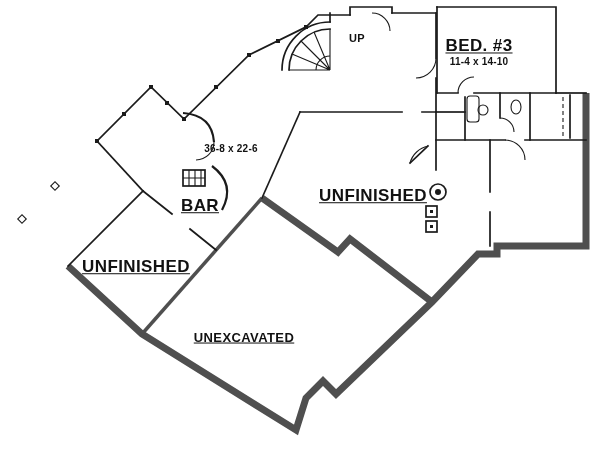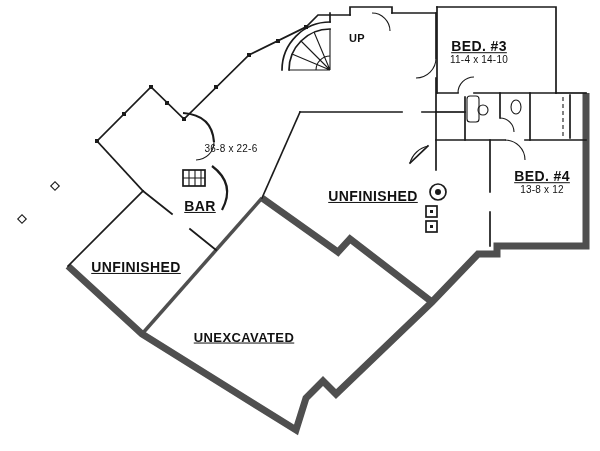--- a/index.html
+++ b/index.html
@@ -6,23 +6,23 @@
   .canvas{
     position:relative;width:600px;height:451px;background:#ffffff;
     font-family:"Liberation Sans",sans-serif;overflow:hidden;
   }
   .canvas svg{position:absolute;left:0;top:0;}
   .lbl{
     position:absolute;transform:translate(-50%,-50%);
     display:flex;flex-direction:column;align-items:center;
     color:#111;white-space:nowrap;line-height:1.15;text-align:center;
   }
-  .nm{font-weight:bold;font-size:14px;letter-spacing:.4px;text-decoration:underline;}
+  .nm{font-weight:bold;font-size:17px;letter-spacing:.4px;text-decoration:underline;}
   .big .nm{font-size:13px;}
-  .dim{font-weight:normal;font-size:10px;letter-spacing:.2px;}
+  .dim{font-weight:bold;font-size:10px;letter-spacing:.2px;}
   .up .nm{text-decoration:none;font-size:11px;letter-spacing:.3px;text-align:center;}
   
   .w{stroke-width:1.7;fill:none;stroke-linecap:square;}
   .w2{stroke-width:2.2;fill:none;}
   .thin{stroke-width:1.1;fill:none;}
   .tk{stroke-width:7;fill:none;stroke-linejoin:miter;}
   .md{stroke-width:3.5;fill:none;}
 </style>
 </head>
 <body>
@@ -125,24 +125,20 @@
   <div class="lbl up" style="left:357px;top:38px">
     <span class="nm">UP</span>
   </div>
 
 
   <div class="lbl" style="left:479px;top:52px">
     <span class="nm">BED. #3</span>
     <span class="dim">11-4 x 14-10</span>
   </div>
 
-  <div class="lbl" style="left:542px;top:182px">
-    <span class="nm">BED. #4</span>
-    <span class="dim">13-8 x 12</span>
-  </div>
 
   <div class="lbl big" style="left:231px;top:149px">
     <span class="dim">36-8 x 22-6</span>
   </div>
 
   <div class="lbl" style="left:200px;top:206px">
     <span class="nm">BAR</span>
   </div>
 
   <div class="lbl" style="left:373px;top:196px">

